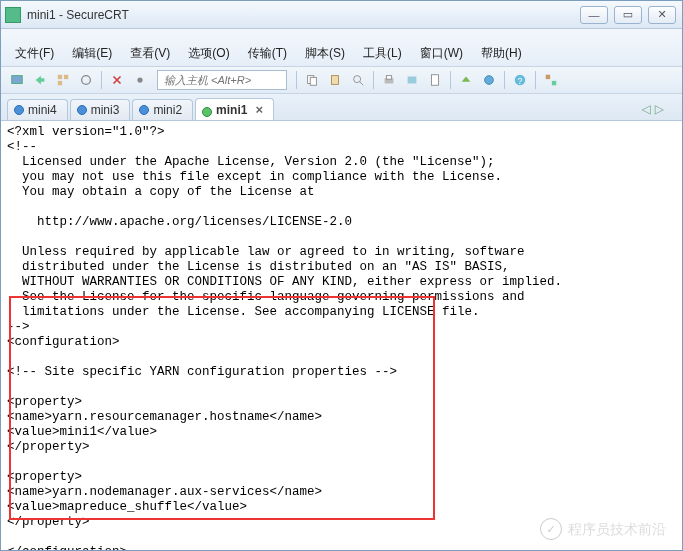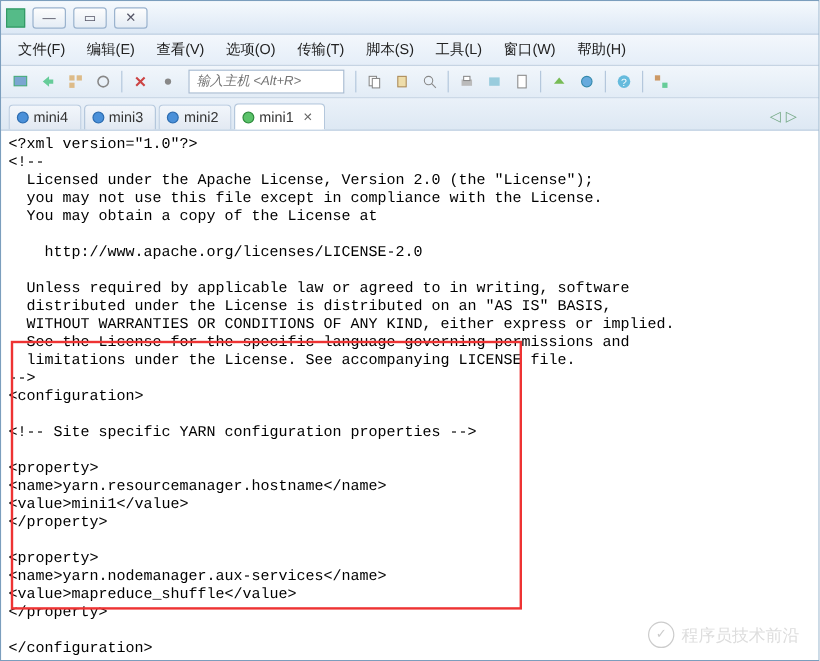--- a/index.html
+++ b/index.html
@@ -45,20 +45,21 @@
 .menubar {
   display: flex;
   gap: 2px;
   padding: 2px 6px;
   background: linear-gradient(#f3f7fc,#e5eef8);
   border-bottom: 1px solid #c6d4e3;
 }
 .menubar .menu-item {
   padding: 2px 8px;
   color: #222;
+  margin-top: 12px;
 }
 .toolbar {
   display: flex;
   align-items: center;
   padding: 3px 6px;
   background: linear-gradient(#f1f6fb,#e2ecf6);
   border-bottom: 1px solid #c6d4e3;
   gap: 3px;
 }
 .tool-btn {
@@ -92,21 +93,22 @@
   background: linear-gradient(#f2f6fb,#e2e9f2);
   border: 1px solid #b4c7dc;
   border-bottom: none;
   border-radius: 4px 4px 0 0;
   gap: 4px;
   font-size: 12px;
   color: #333;
 }
 .tab.active {
   background: #fff;
-  font-weight: normal;
+  font-weight: bold;
+  align-items: flex-end;
 }
 .tab .dot {
   width: 10px; height: 10px;
   border-radius: 50%;
   background: #4a90d9;
   border: 1px solid #2c6cb0;
   display: inline-block;
 }
 .tab .dot.green { background: #5bc26a; border-color: #2e8b3c; }
 .tab .close { margin-left: 4px; color: #666; font-size: 13px; }
@@ -150,20 +152,21 @@
 }
 .icon-svg { width: 14px; height: 14px; }
 </style>
 </head>
 <body>
 
 <div class="window">
 
   <div class="titlebar">
     <div class="app-icon"></div>
+    <div class="title">mini1 - SecureCRT</div>
     <div class="win-controls">
       <div class="win-btn">—</div>
       <div class="win-btn">▭</div>
       <div class="win-btn">✕</div>
     </div>
   </div>
 
   <div class="menubar">
     <div class="menu-item">文件(F)</div>
     <div class="menu-item">编辑(E)</div>

